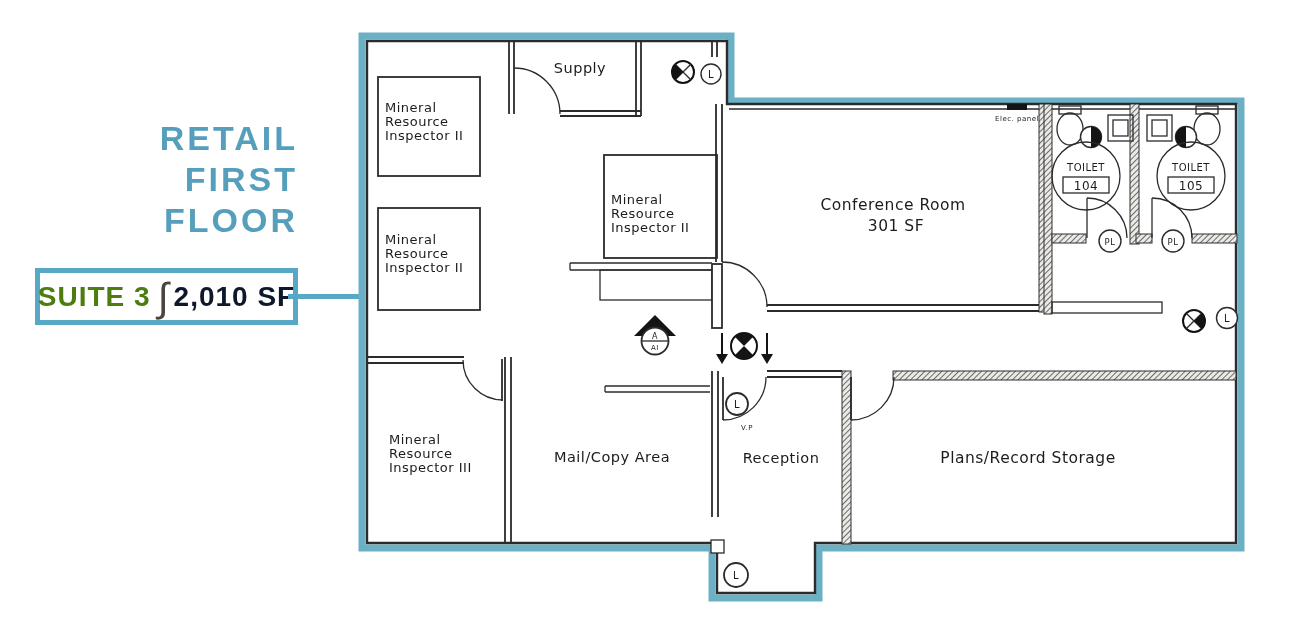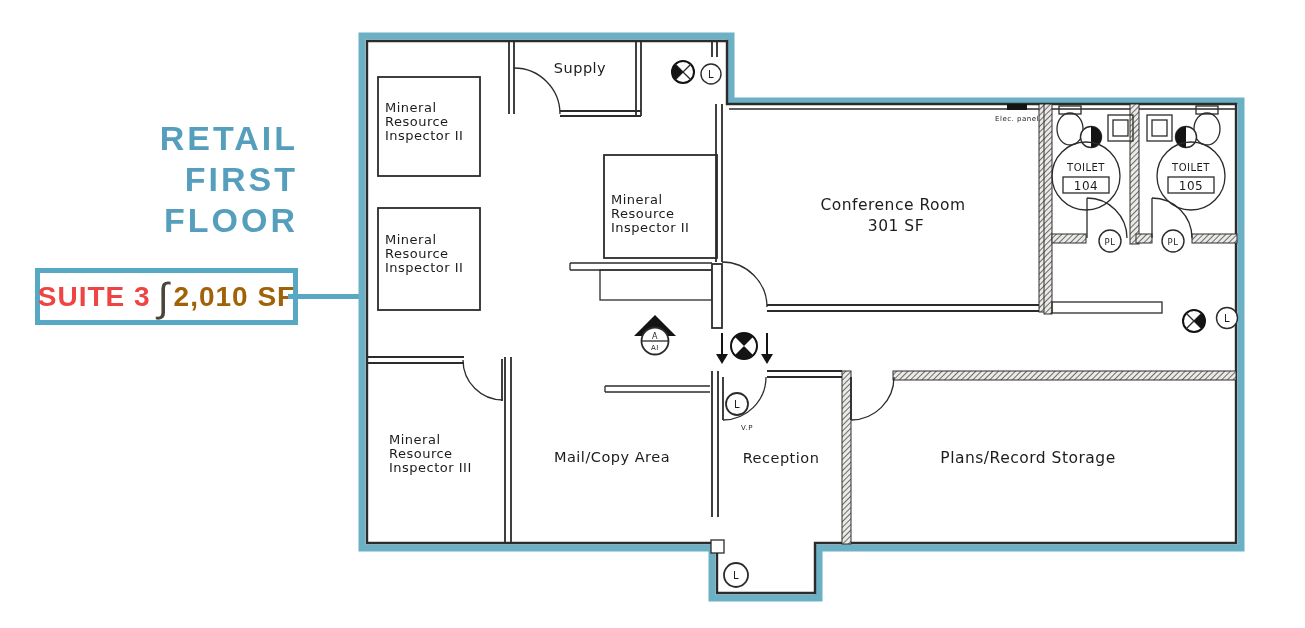--- a/index.html
+++ b/index.html
@@ -3,23 +3,23 @@
 <meta charset="utf-8">
 <style>
   html,body{margin:0;padding:0;background:#fff;}
   .stage{position:relative;width:1305px;height:628px;background:#ffffff;overflow:hidden;
          font-family:"Liberation Sans",sans-serif;}
   .title{position:absolute;left:28px;top:118px;width:270px;text-align:right;color:#569fbc;
          font-weight:bold;font-size:34px;line-height:41px;letter-spacing:3px;word-spacing:12px;}
   .suite{position:absolute;left:35px;top:268px;width:253px;height:47px;border:5px solid #56a8c5;
          background:#fff;display:flex;align-items:center;justify-content:center;
          font-weight:bold;font-size:28px;letter-spacing:1px;white-space:nowrap;}
-  .s-name{color:#ef4444;}
+  .s-name{color:#4d7c0f;}
   .s-div{color:#4a463c;font-size:40px;font-weight:400;margin:0 4px 0 7px;line-height:38px;}
-  .s-area{color:#a16207;}
+  .s-area{color:#0f172a;}
   .connector{position:absolute;left:288px;top:294px;width:77px;height:5px;background:#56a8c5;}
   svg.plan{position:absolute;left:0;top:0;}
   
   .w  {stroke:#2b2b2b;stroke-width:1.8;fill:none;}
   .w2 {stroke:#2b2b2b;stroke-width:2.4;fill:none;}
   .thin{stroke:#2b2b2b;stroke-width:1.3;fill:none;}
   .hat{fill:url(#hatch);stroke:#2f2f2f;stroke-width:1;}
   .sym{stroke:#111;stroke-width:2;fill:#fff;}
   .c  {stroke:#2b2b2b;stroke-width:1.4;fill:#fff;}
   .wf {stroke:#2b2b2b;stroke-width:1.8;fill:#fff;}

